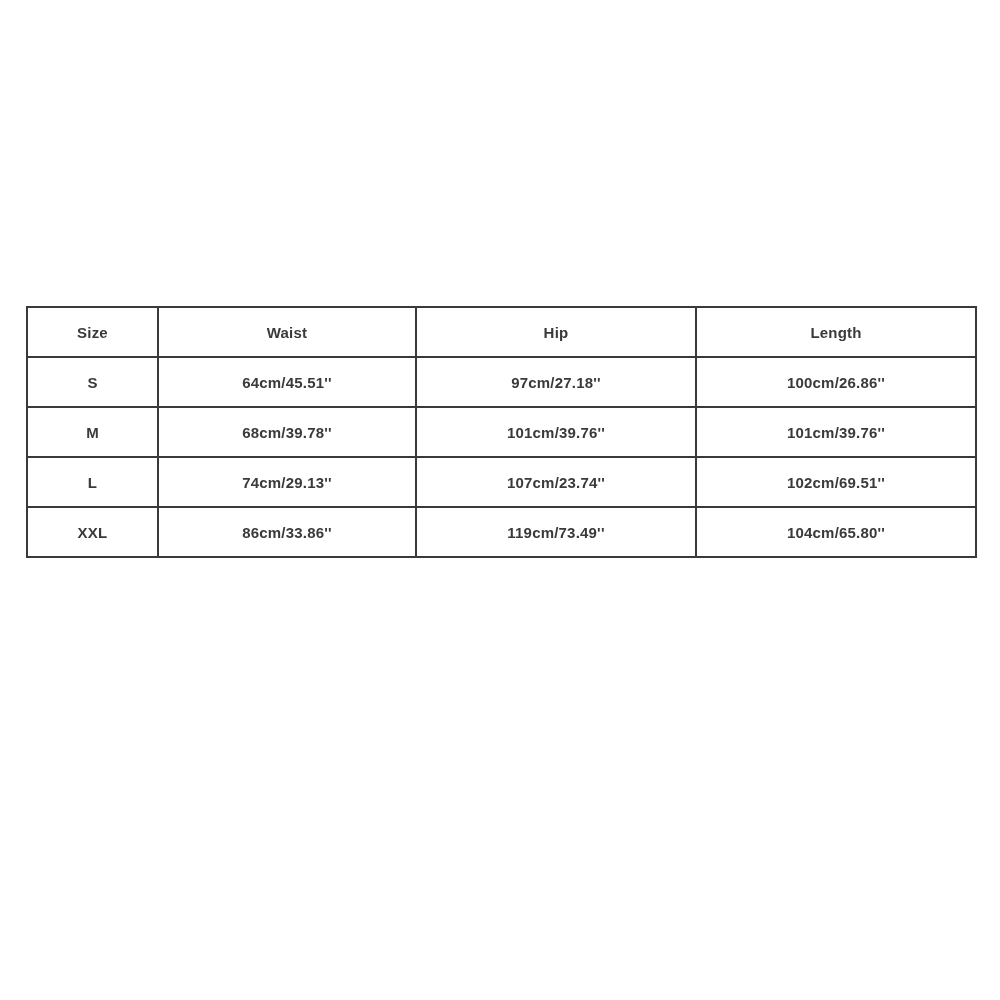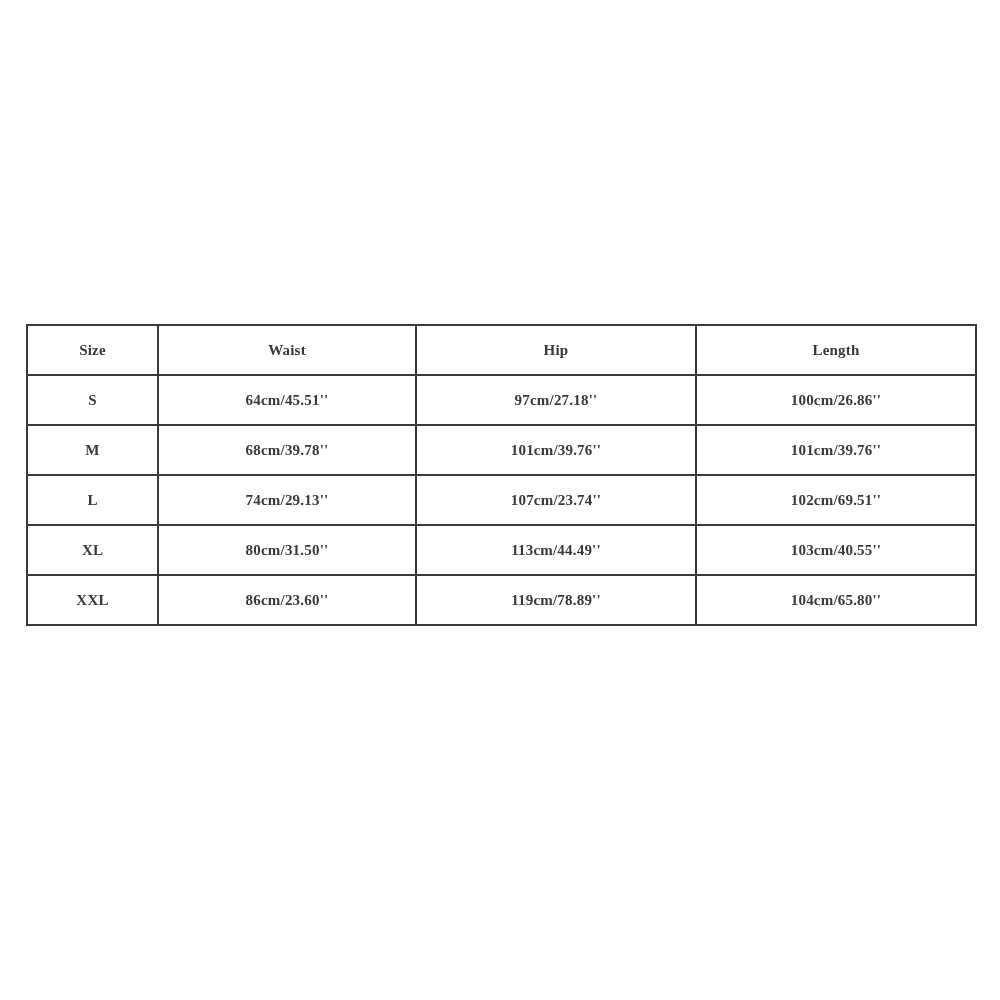--- a/index.html
+++ b/index.html
@@ -11,25 +11,24 @@
   .canvas {
     position: relative;
     width: 1000px;
     height: 1000px;
     background: #ffffff;
     overflow: hidden;
   }
   table.size-table {
     position: absolute;
     left: 26px;
-    top: 324px;
+    top: 306px;
     border-collapse: collapse;
     table-layout: fixed;
     width: 949px;
-    font-family: Liberation Serif, serif;
   }
   table.size-table col.c0 { width: 131px; }
   table.size-table col.c1 { width: 258px; }
   table.size-table col.c2 { width: 280px; }
   table.size-table col.c3 { width: 280px; }
   table.size-table th,
   table.size-table td {
     border: 2px solid #3a3a3a;
     height: 48px;
     padding: 0;
@@ -74,26 +73,20 @@
         <td>101cm/39.76''</td>
         <td>101cm/39.76''</td>
       </tr>
       <tr>
         <td>L</td>
         <td>74cm/29.13''</td>
         <td>107cm/23.74''</td>
         <td>102cm/69.51''</td>
       </tr>
       <tr>
-        <td>XL</td>
-        <td>80cm/31.50''</td>
-        <td>113cm/44.49''</td>
-        <td>103cm/40.55''</td>
-      </tr>
-      <tr>
         <td>XXL</td>
-        <td>86cm/23.60''</td>
-        <td>119cm/78.89''</td>
+        <td>86cm/33.86''</td>
+        <td>119cm/73.49''</td>
         <td>104cm/65.80''</td>
       </tr>
     </tbody>
   </table>
 </div>
 
 </body></html>

